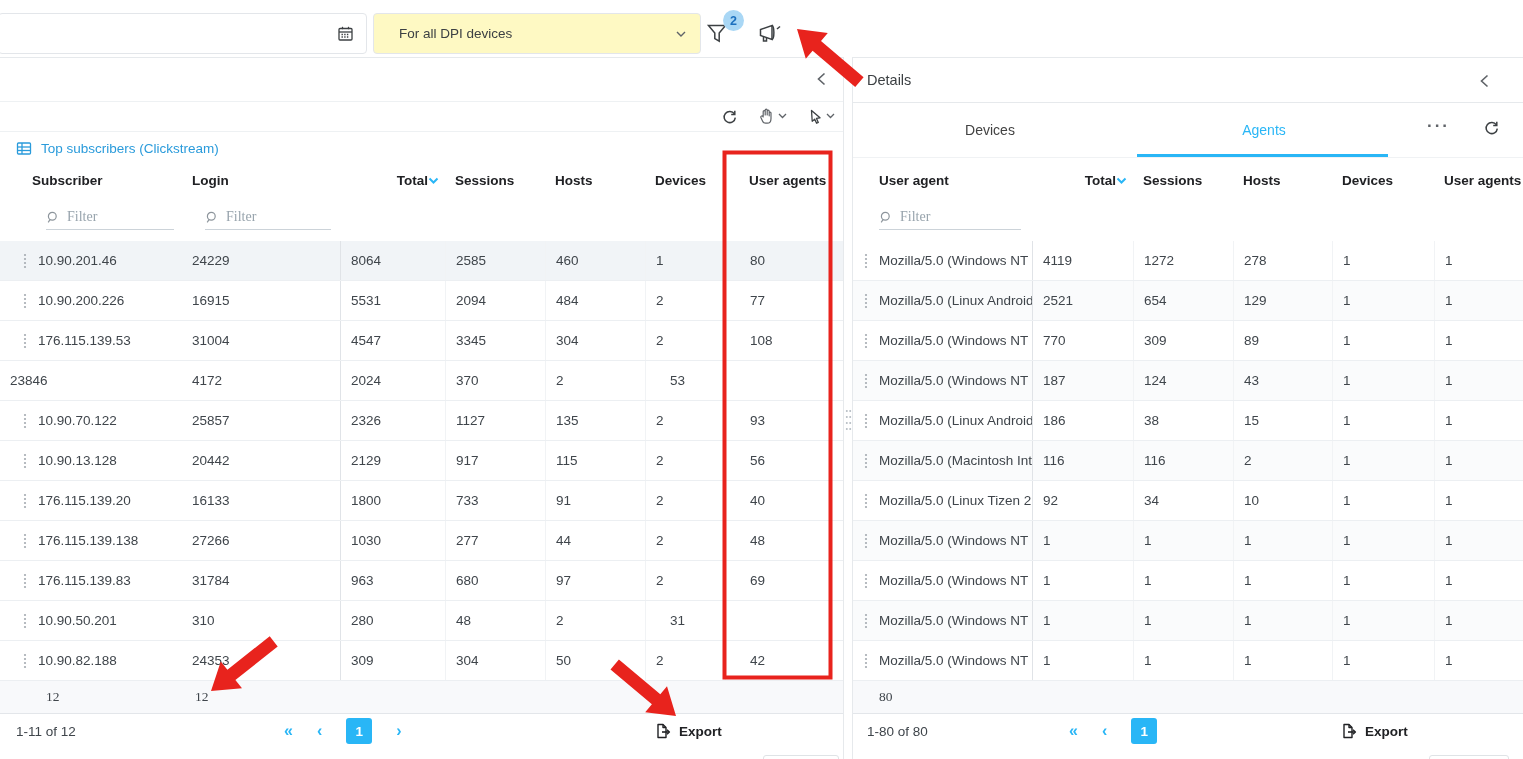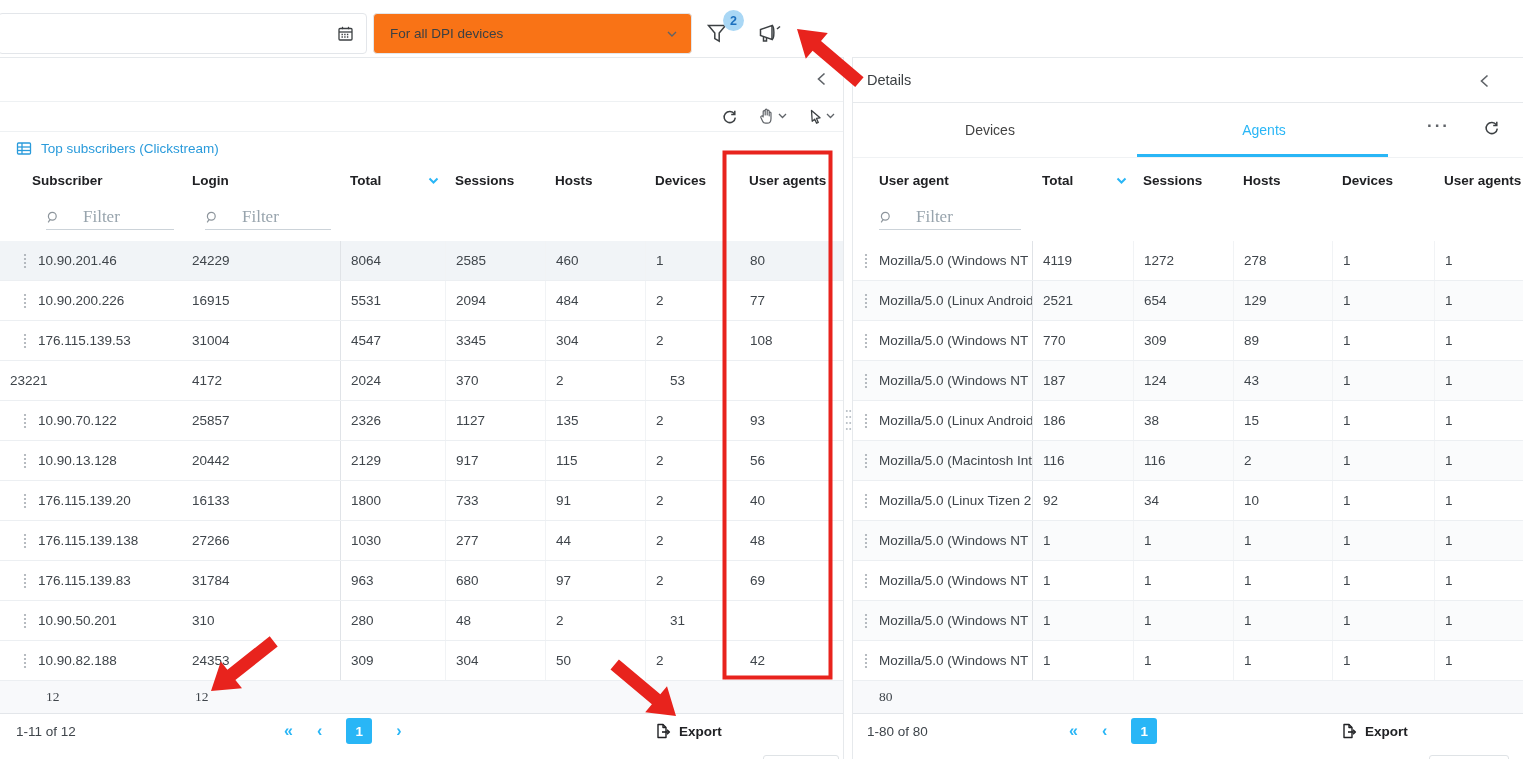--- a/index.html
+++ b/index.html
@@ -3,21 +3,21 @@
 <meta charset="utf-8">
 <style>
   html,body{margin:0;padding:0;background:#fff;}
   body{font-family:"Liberation Sans",sans-serif;color:#3c4043;font-size:13.5px;}
   #canvas{position:relative;width:1523px;height:759px;background:#fff;overflow:hidden;}
 
   
   .topbar{position:absolute;left:0;top:0;width:843px;height:57px;background:#fff;}
   .date-box{position:absolute;left:-2px;top:13px;width:367px;height:39px;border:1px solid #e3e6ea;border-radius:4px;background:#fff;}
   .date-box .cal{position:absolute;right:12px;top:11px;}
-  .device-box{position:absolute;left:373px;top:13px;width:317px;height:39px;border:1px solid #e3e6ea;border-radius:4px;background:#f97316;display:flex;align-items:center;}
+  .device-box{position:absolute;left:373px;top:13px;width:317px;height:39px;border:1px solid #e3e6ea;border-radius:4px;background:#fef9c3;display:flex;align-items:center;padding-left:9px;}
   .device-box .lbl{margin-left:16px;color:#3c4043;}
   .device-box .car{position:absolute;right:14px;top:17px;}
   .funnel-wrap{position:absolute;left:706px;top:23px;}
   .badge{position:absolute;left:723px;top:10px;width:21px;height:21px;border-radius:50%;background:#a9d7f5;color:#1b6fbe;font-size:12.5px;font-weight:bold;display:flex;align-items:center;justify-content:center;}
   .mega-wrap{position:absolute;left:756px;top:22px;}
 
   
   .panel{position:absolute;top:57px;height:702px;background:#fff;}
   .panel-l{left:0;width:843px;border-top:1px solid #e6e9ec;border-right:1px solid #e6e9ec;}
   .panel-r{left:852px;width:671px;border-top:1px solid #e6e9ec;border-left:1px solid #e6e9ec;}
@@ -45,24 +45,24 @@
   .tabs-row .refresh{position:absolute;right:24px;top:17px;cursor:pointer;}
 
   
   .grid-l{display:grid;grid-template-columns:182px 158px 105px 100px 100px 80px 118px;}
   .grid-r{display:grid;grid-template-columns:179px 101px 100px 99px 102px 90px;}
   .hdr-row{position:absolute;left:0;top:104px;right:0;height:37px;font-weight:bold;color:#202124;}
   .hcell{display:flex;align-items:center;padding-left:10px;box-sizing:border-box;}
   .panel-l .hcell:first-child{padding-left:32px;}
   .panel-r .hcell:first-child{padding-left:26px;}
   .panel-l .hcell:last-child{padding-left:24px;}
-  .hcell.sorted{justify-content:space-between;padding-right:6px;}
+  .hcell.sorted{justify-content:flex-end;padding-right:6px;}
   .filter-row{position:absolute;left:0;top:141px;right:0;height:42px;border-bottom:1px solid #e3e6ea;}
   .fwrap{display:flex;align-items:center;gap:6px;border-bottom:1px solid #ccd3d9;height:24px;margin-top:6px;}
-  .fwrap input{border:none;outline:none;width:100%;font-family:"Liberation Serif",serif;font-size:17px;color:#701a75;background:transparent;margin-left:16px;}
+  .fwrap input{border:none;outline:none;width:100%;font-family:"Liberation Serif",serif;font-size:14px;color:#701a75;background:transparent;}
   .fwrap input::placeholder{color:#98a4ad;}
   .fw-sub{margin-left:46px;width:128px;}
   .fw-login{margin-left:23px;width:126px;}
   .fw-ua{margin-left:26px;width:142px;}
 
   .rows{position:absolute;left:0;top:183px;right:0;}
   .trow{height:40px;border-bottom:1px solid #eceff2;box-sizing:border-box;cursor:pointer;background:#fff;}
   .panel-l .trow:nth-child(1){background:#f1f4f7;}
   .panel-r .trow:nth-child(even){background:#fafbfc;}
   .cell{display:flex;align-items:center;padding-left:10px;box-sizing:border-box;color:#3f454b;overflow:hidden;}
@@ -345,21 +345,21 @@
     <div class="cell">
             <span class="txt">2</span>
           </div>
     <div class="cell">
             <span class="txt">108</span>
           </div>
   </div>
 
   <div class="trow grid-l">
     <div class="cell">
-            <span class="txt">23221</span>
+            <span class="txt">23846</span>
           </div>
     <div class="cell">
             <span class="txt">4172</span>
           </div>
     <div class="cell">
             <span class="txt">2024</span>
           </div>
     <div class="cell">
             <span class="txt">370</span>
           </div>

